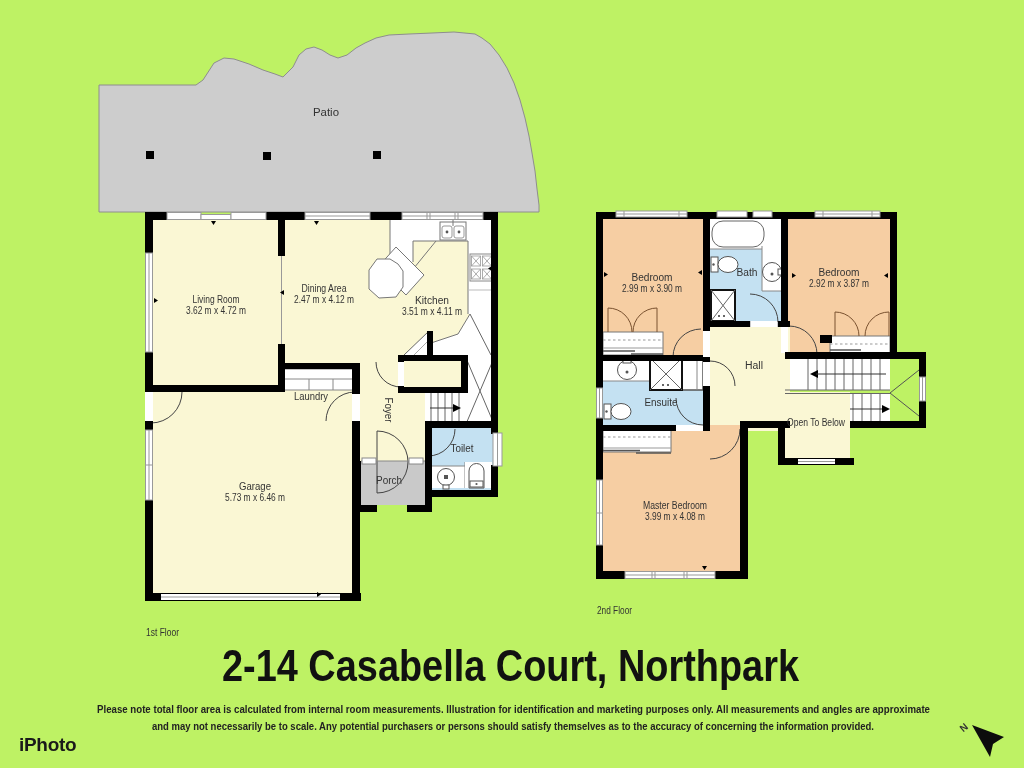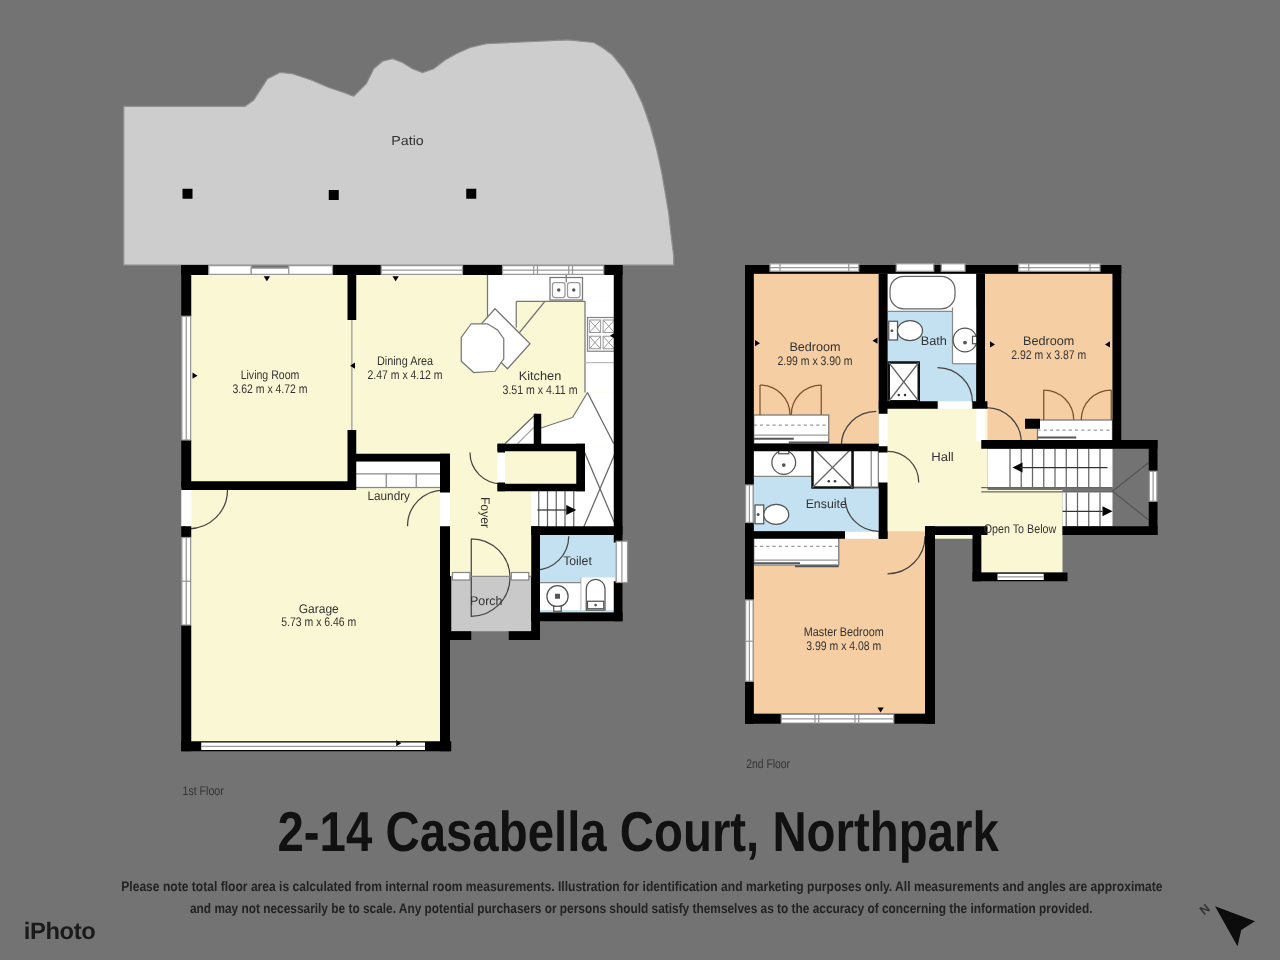--- a/index.html
+++ b/index.html
@@ -1,16 +1,16 @@
 <!DOCTYPE html>
 <html><head>
 <meta charset="utf-8">
 <style>
   html,body{margin:0;padding:0;background:#ffffff;}
-  #page{position:relative;width:1024px;height:768px;background:#737373;overflow:hidden;
+  #page{position:relative;width:1024px;height:768px;background:#bef264;overflow:hidden;
         font-family:"Liberation Sans", sans-serif;}
   svg{position:absolute;top:0;left:0;}
 </style>
 </head>
 <body>
 <div id="page">
 <svg width="1024" height="768" viewBox="0 0 1024 768">
 
 <g id="floor1">
 

